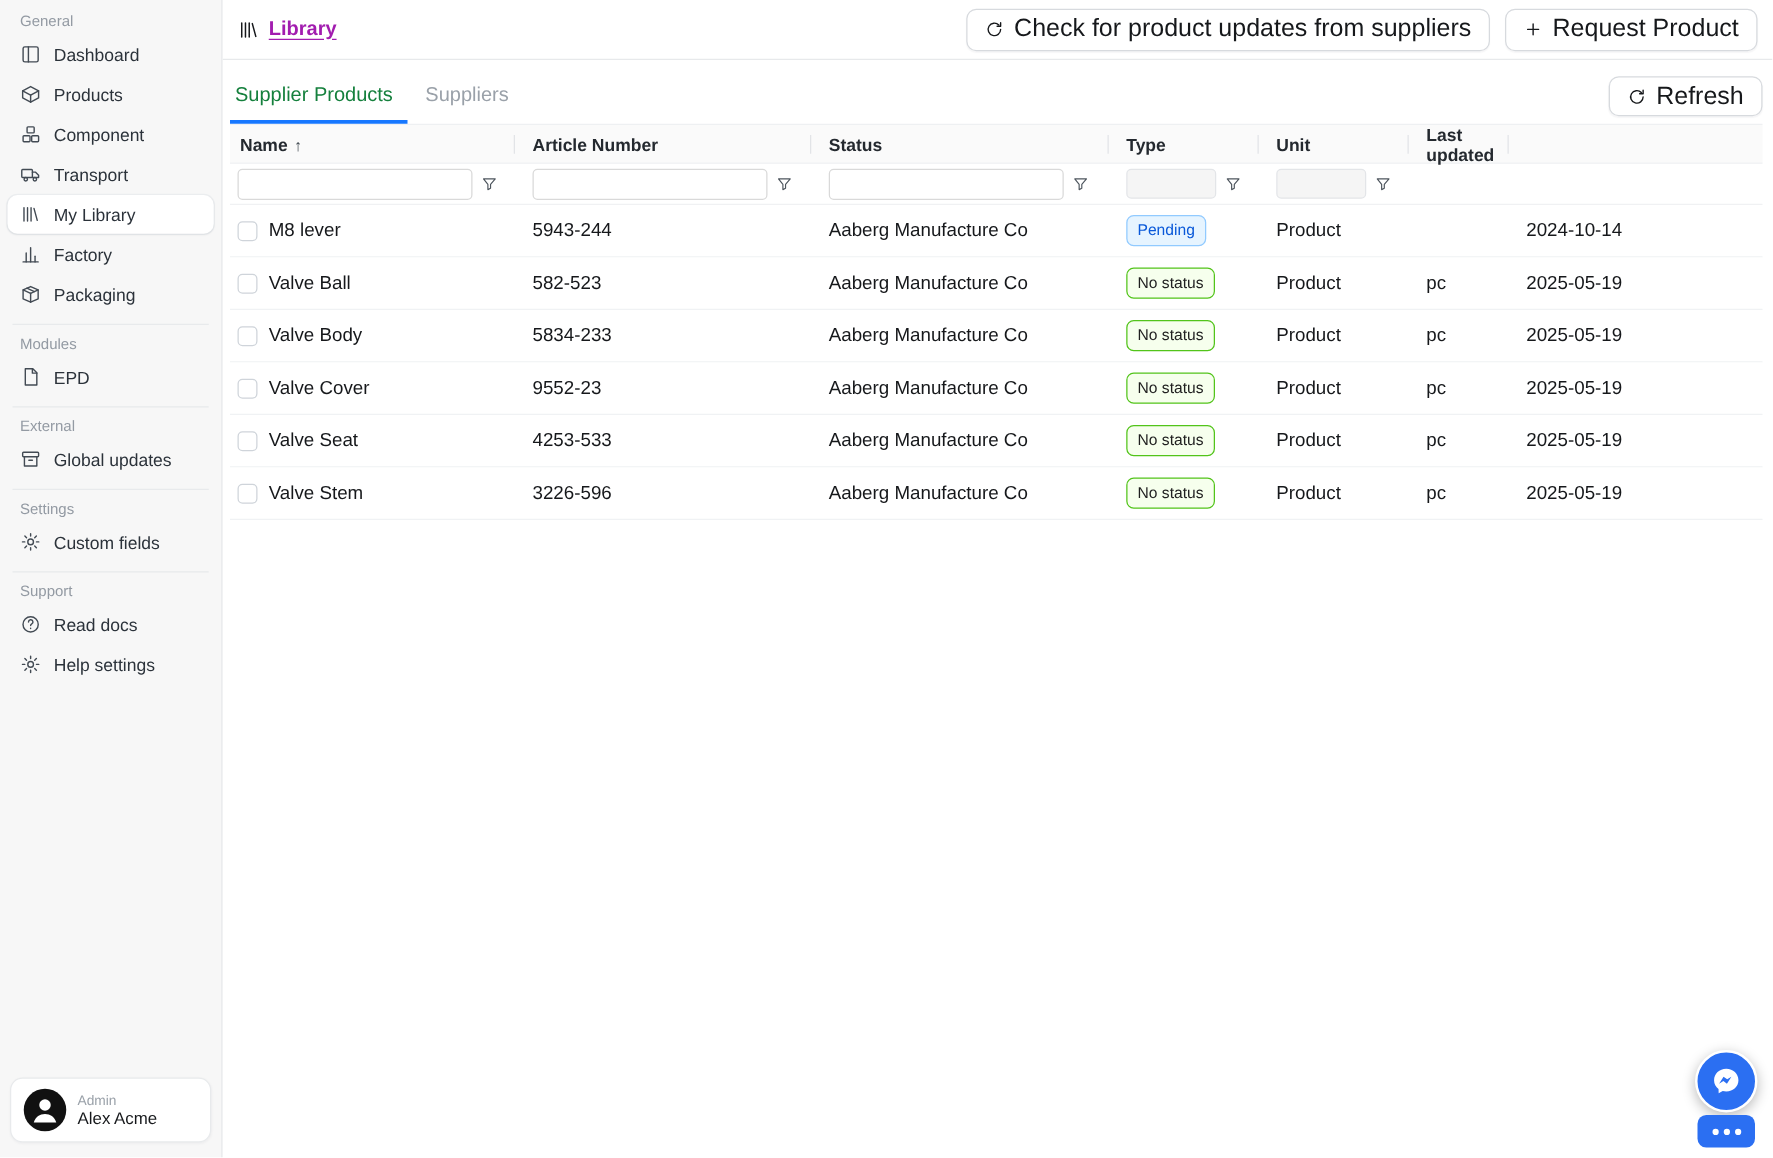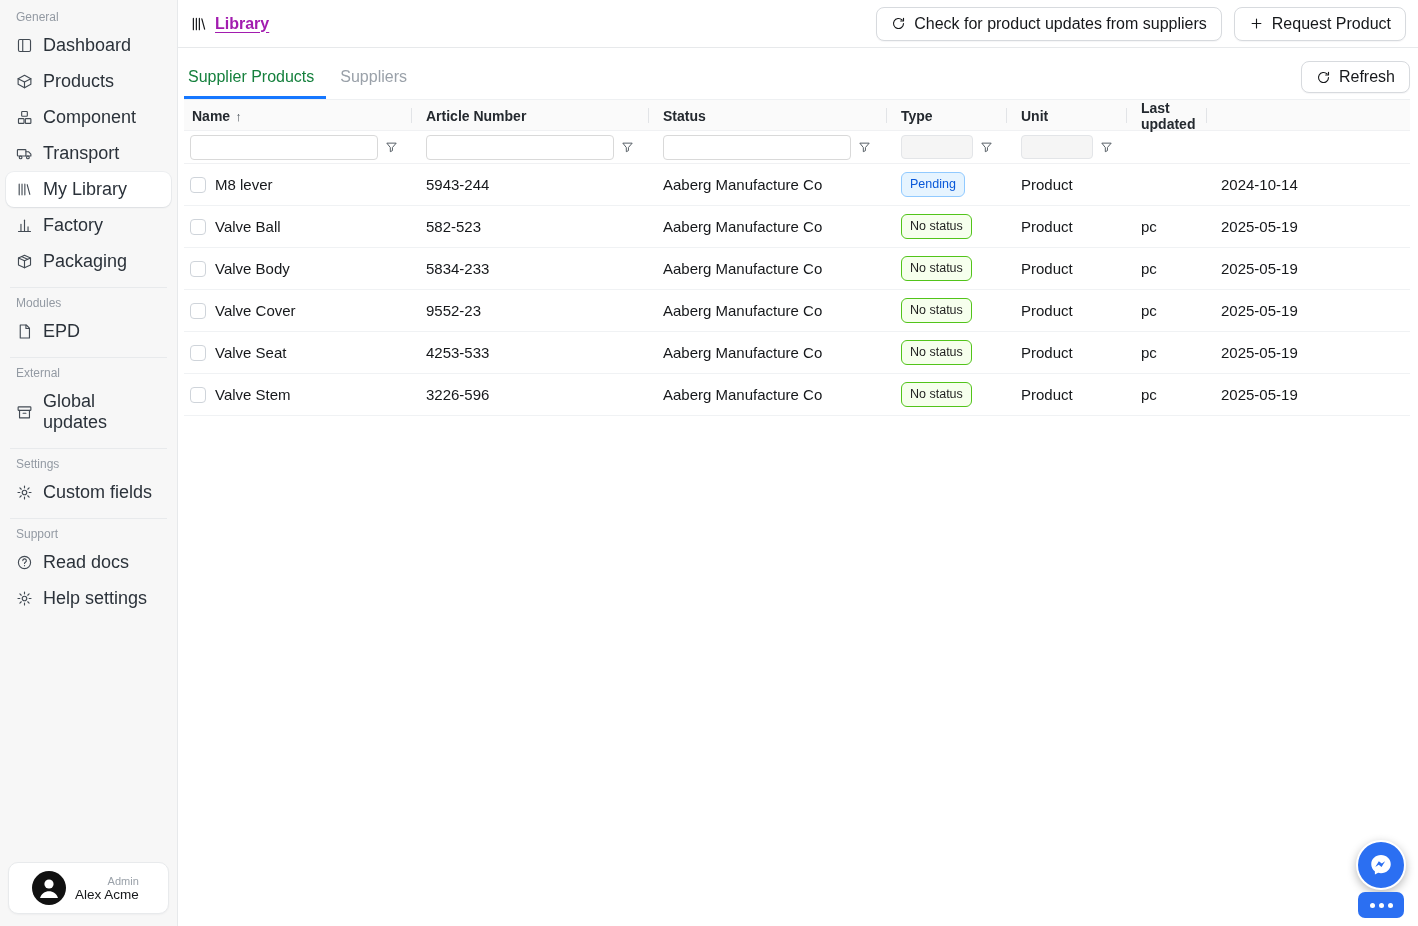--- a/index.html
+++ b/index.html
@@ -26,53 +26,52 @@
   .collapse-btn { background:none; border:none; cursor:pointer; padding:2px; color:#3c434b; }
   .collapse-btn svg { width:16px; height:16px; fill:none; stroke:#3c434b; stroke-width:1.7; stroke-linecap:round; stroke-linejoin:round; }
 
   .nav { padding-top:2px; }
   .nav-section + .nav-section::before {
     content:''; display:block; height:1px; background:#e8eaec; margin:8px 10px 6px;
   }
   .section-label { font-size:12px; color:#939aa3; margin:8px 0 4px 16px; }
   .nav-item {
     display:flex; align-items:center; gap:10px; margin:1px 6px; padding:7px 8px 7px 10px;
-    border-radius:8px; cursor:pointer; color:#2b323a; font-size:18px;
+    border-radius:8px; cursor:pointer; color:#2b323a; font-size:14px;
   }
   .nav-item.active { background:#fff; box-shadow:0 1px 2px rgba(16,24,40,.07), 0 0 0 1px #eceef0; }
   .nav-icon { width:17px; height:17px; flex:none; }
   .nav-icon svg { width:17px; height:17px; fill:none; stroke:#434b54; stroke-width:1.6; stroke-linecap:round; stroke-linejoin:round; display:block; }
 
   .user-card {
     position:absolute; left:8px; right:8px; bottom:12px; background:#fff;
-    border:1px solid #e8eaec; border-radius:10px; padding:8px 23px;
+    border:1px solid #e8eaec; border-radius:10px; padding:8px 10px;
     display:flex; align-items:center; gap:9px; cursor:pointer;
     box-shadow:0 1px 2px rgba(16,24,40,.04);
-    text-align:right;
   }
   .avatar { width:34px; height:34px; border-radius:50%; background:#111; flex:none;
     display:flex; align-items:center; justify-content:center; }
   .avatar svg { width:34px; height:34px; display:block; }
   .user-role { font-size:11px; color:#9aa1a9; }
   .user-name { font-size:13.5px; color:#16181b; }
 
   
   .main { flex:1; display:flex; flex-direction:column; min-width:0; }
   .topbar {
     height:48px; border-bottom:1px solid #e7e9eb; display:flex; align-items:center;
     padding:0 12px; gap:12px; background:#fff;
   }
   .page-title { display:flex; align-items:center; gap:7px; cursor:pointer; }
   .page-title .ticon svg { width:18px; height:18px; fill:none; stroke:#16181b; stroke-width:1.6; stroke-linecap:round; display:block; }
   .title-text { font-size:16px; font-weight:600; color:#a21caf; text-decoration:underline; text-underline-offset:3px; }
   .topbar-actions { margin-left:auto; display:flex; gap:12px; }
   .btn {
     display:inline-flex; align-items:center; gap:8px; background:#fff;
     border:1px solid #d7dade; border-radius:8px; height:34px; padding:0 14px;
-    font-size:16px; color:#16181b; cursor:pointer; font-family:inherit;
+    font-size:20px; color:#16181b; cursor:pointer; font-family:inherit;
     box-shadow:0 1px 1px rgba(16,24,40,.04);
   }
   .btn .bicon svg { width:15px; height:15px; fill:none; stroke:#16181b; stroke-width:1.8; stroke-linecap:round; stroke-linejoin:round; display:block; }
 
   
   .content { flex:1; padding:0 8px 0 6px; overflow:hidden; display:flex; flex-direction:column; }
   .tabbar { display:flex; align-items:flex-end; padding-top:12px; }
   .tabs { display:flex; }
   .tab { font-size:16px; color:#9aa1a9; padding:8px 12px 13px 4px; margin-right:10px; cursor:pointer; position:relative; }
   .tab.active { color:#15803d; }

